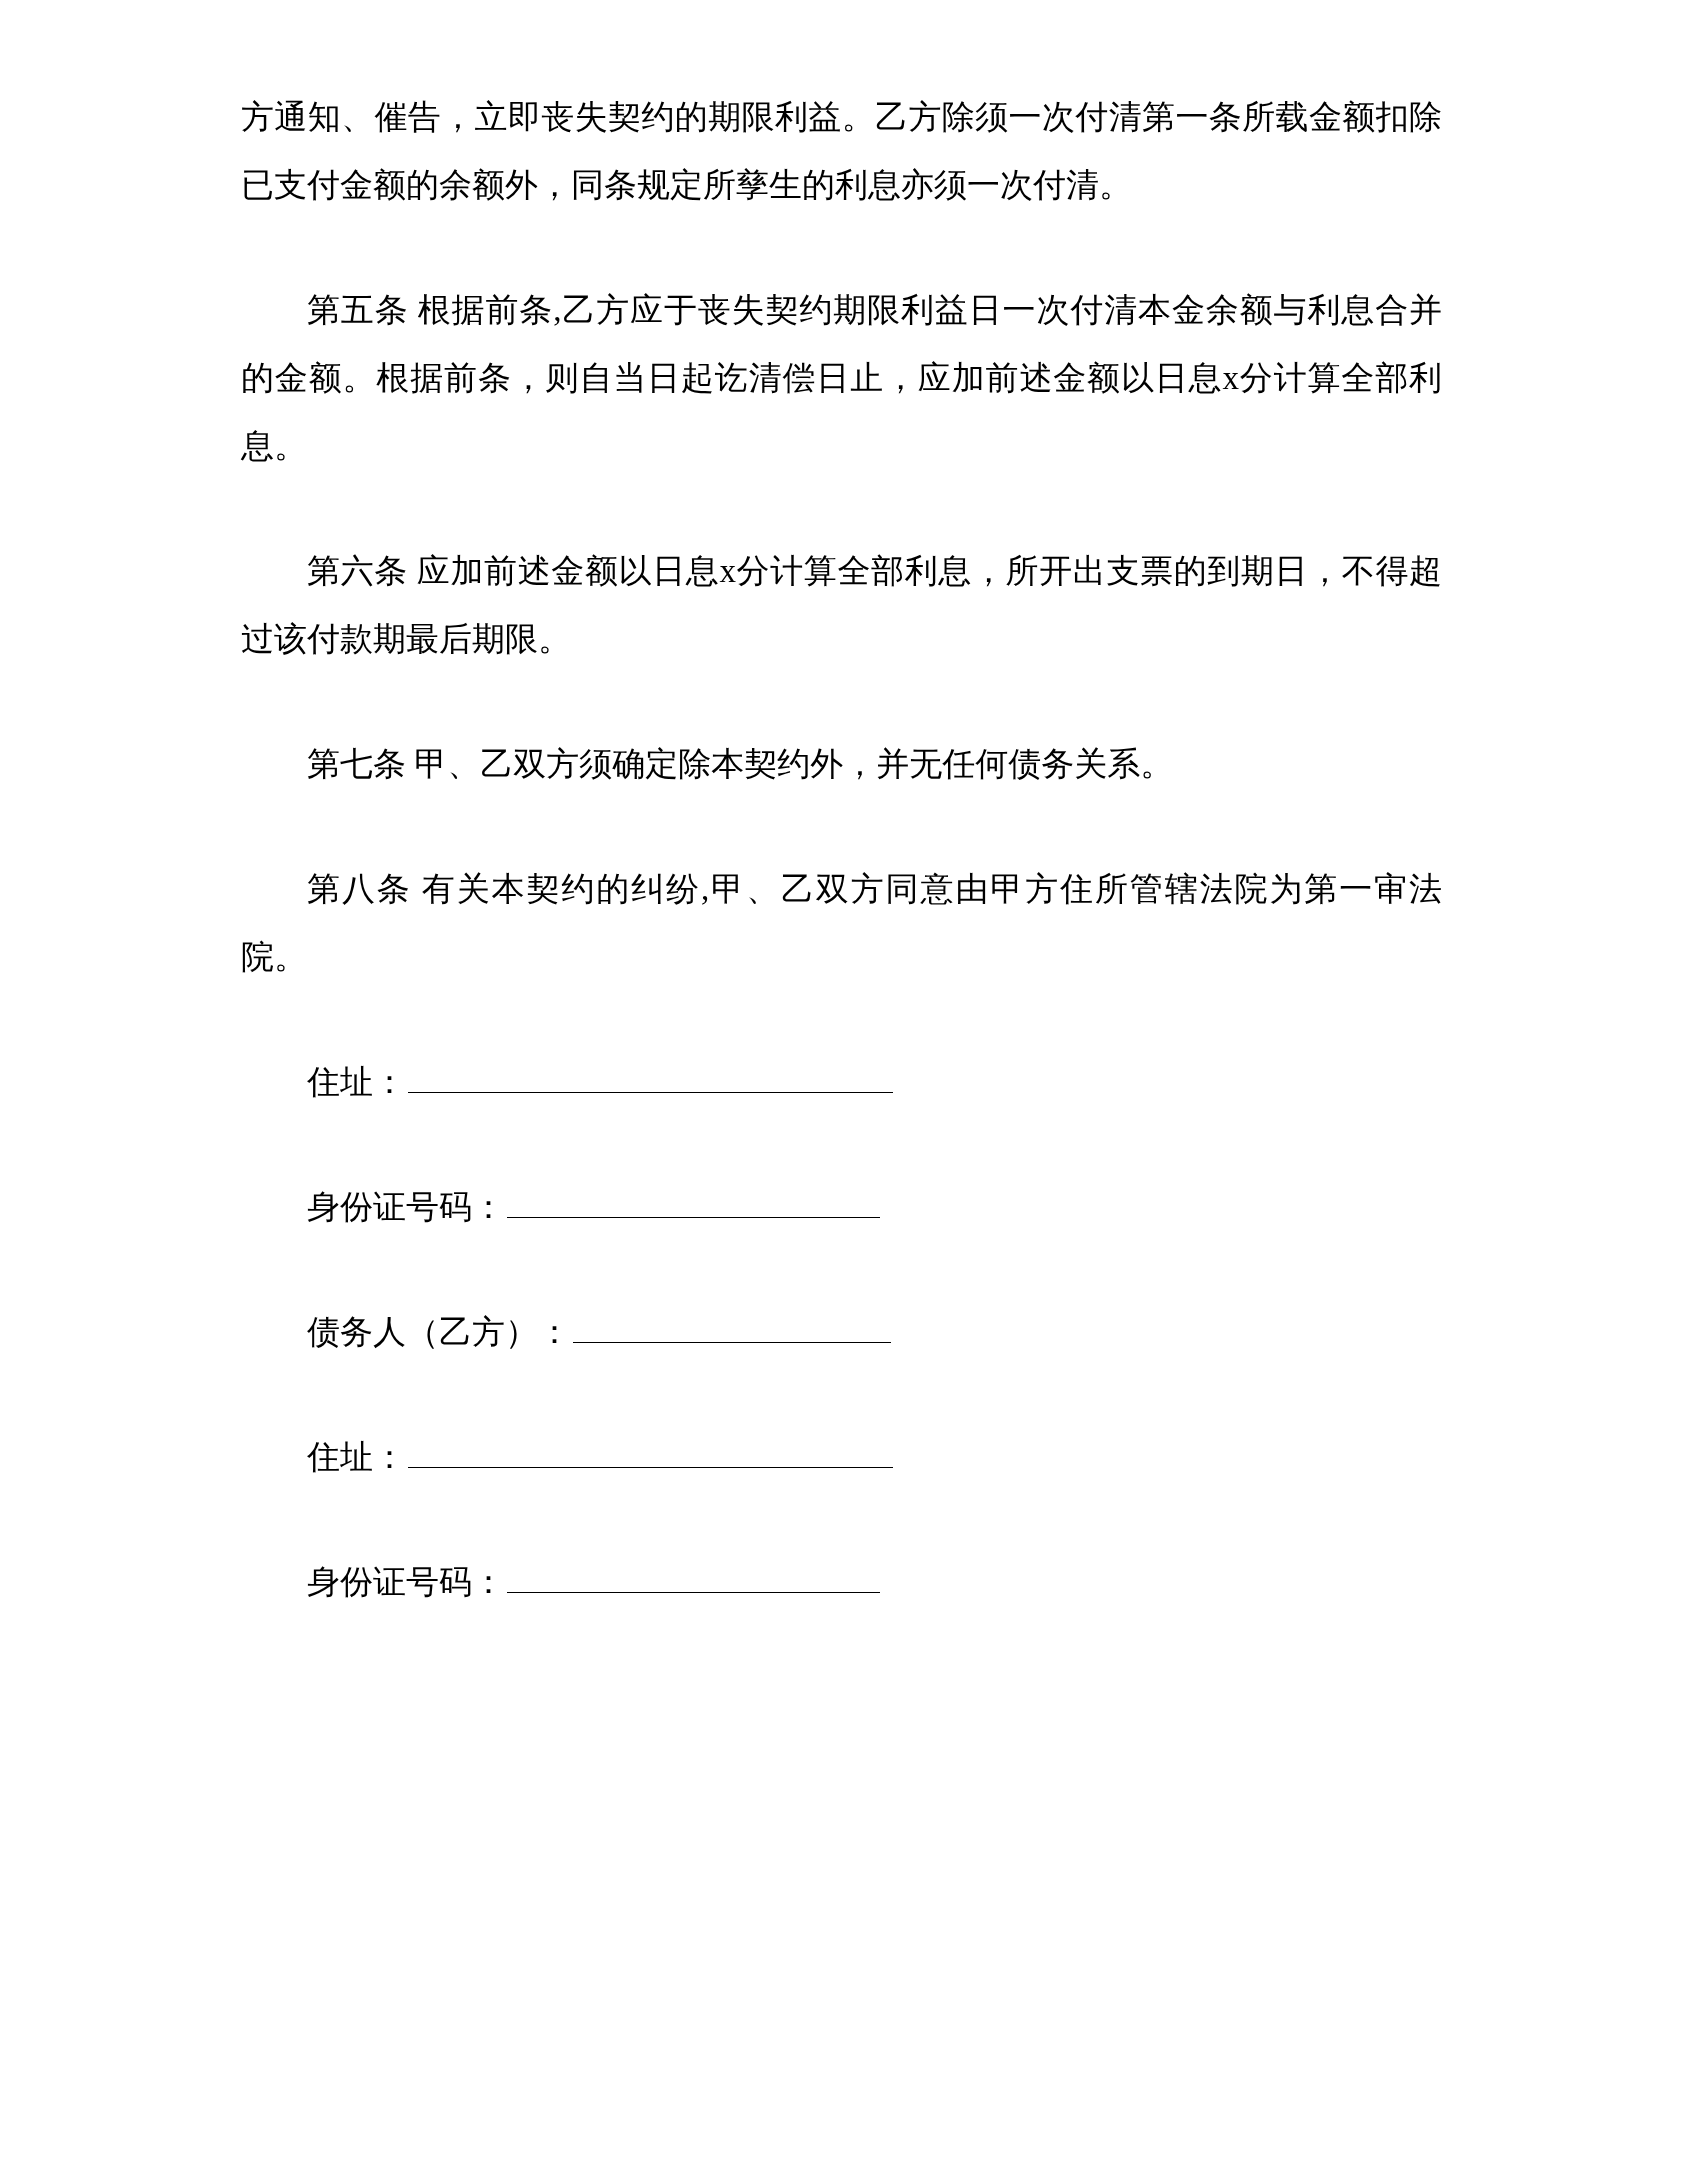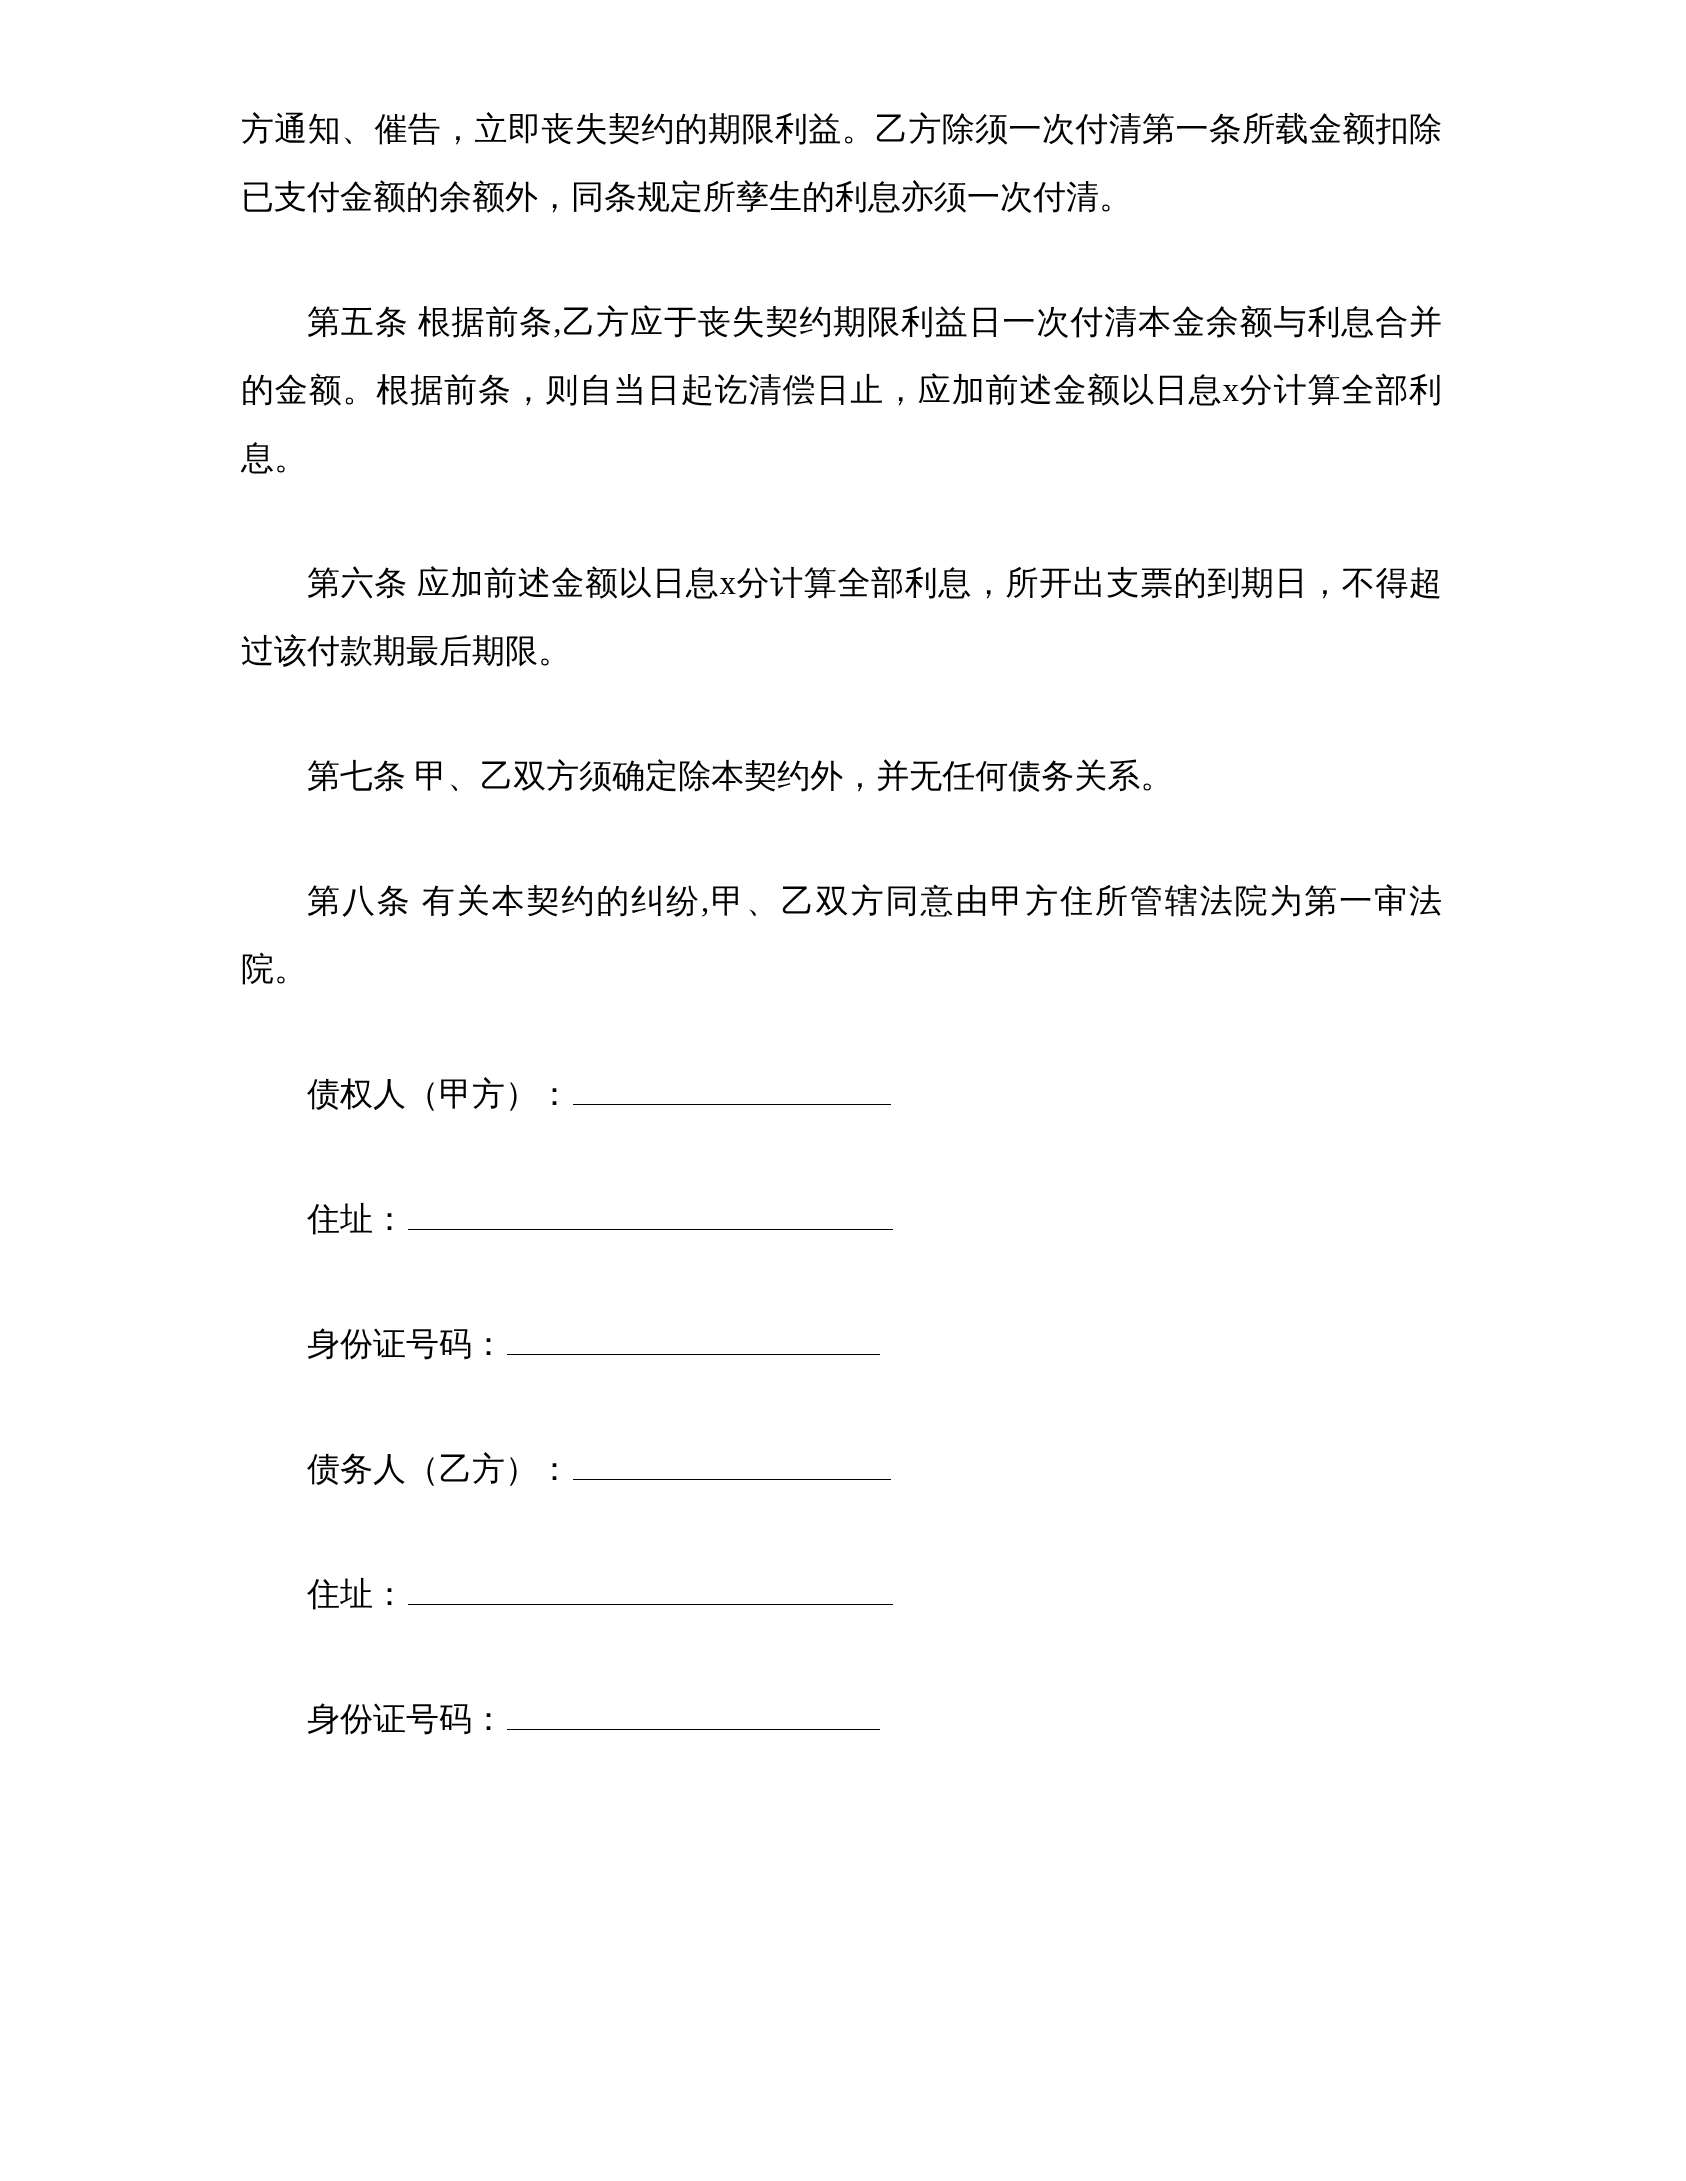--- a/index.html
+++ b/index.html
@@ -4,28 +4,28 @@
 <style>
   html, body {
     margin: 0;
     padding: 0;
     background: #ffffff;
   }
   .page {
     position: relative;
     width: 1686px;
     height: 2004px;
-    margin: 0 auto;
+    margin: 8px auto;
     background: #ffffff;
     color: #000000;
     font-family: "Liberation Serif", "DejaVu Serif", serif;
     font-size: 33px;
     line-height: 68px;
     box-sizing: border-box;
-    padding: 95px 244px 92px 241px;
+    padding: 75px 244px 92px 241px;
     overflow: hidden;
   }
   .para {
     margin: 0 0 57px 0;
     text-align: justify;
     text-justify: inter-character;
   }
   .para.indent {
     text-indent: 2em;
   }
@@ -60,23 +60,20 @@
 
   <p class="para indent">第五条  根据前条,乙方应于丧失契约期限利益日一次付清本金余额与利息合并的金额。根据前条，则自当日起讫清偿日止，应加前述金额以日息x分计算全部利息。</p>
 
   <p class="para indent">第六条  应加前述金额以日息x分计算全部利息，所开出支票的到期日，不得超过该付款期最后期限。</p>
 
   <p class="para indent">第七条  甲、乙双方须确定除本契约外，并无任何债务关系。</p>
 
   <p class="para indent">第八条  有关本契约的纠纷,甲、乙双方同意由甲方住所管辖法院为第一审法院。</p>
 
 
-  <div class="sig-row">
-    <span class="sig-label">债权人（甲方）：</span><span class="sig-line w-party"></span>
-  </div>
 
   <div class="sig-row">
     <span class="sig-label">住址：</span><span class="sig-line w-addr"></span>
   </div>
 
   <div class="sig-row">
     <span class="sig-label">身份证号码：</span><span class="sig-line w-id"></span>
   </div>
 
   <div class="sig-row">

